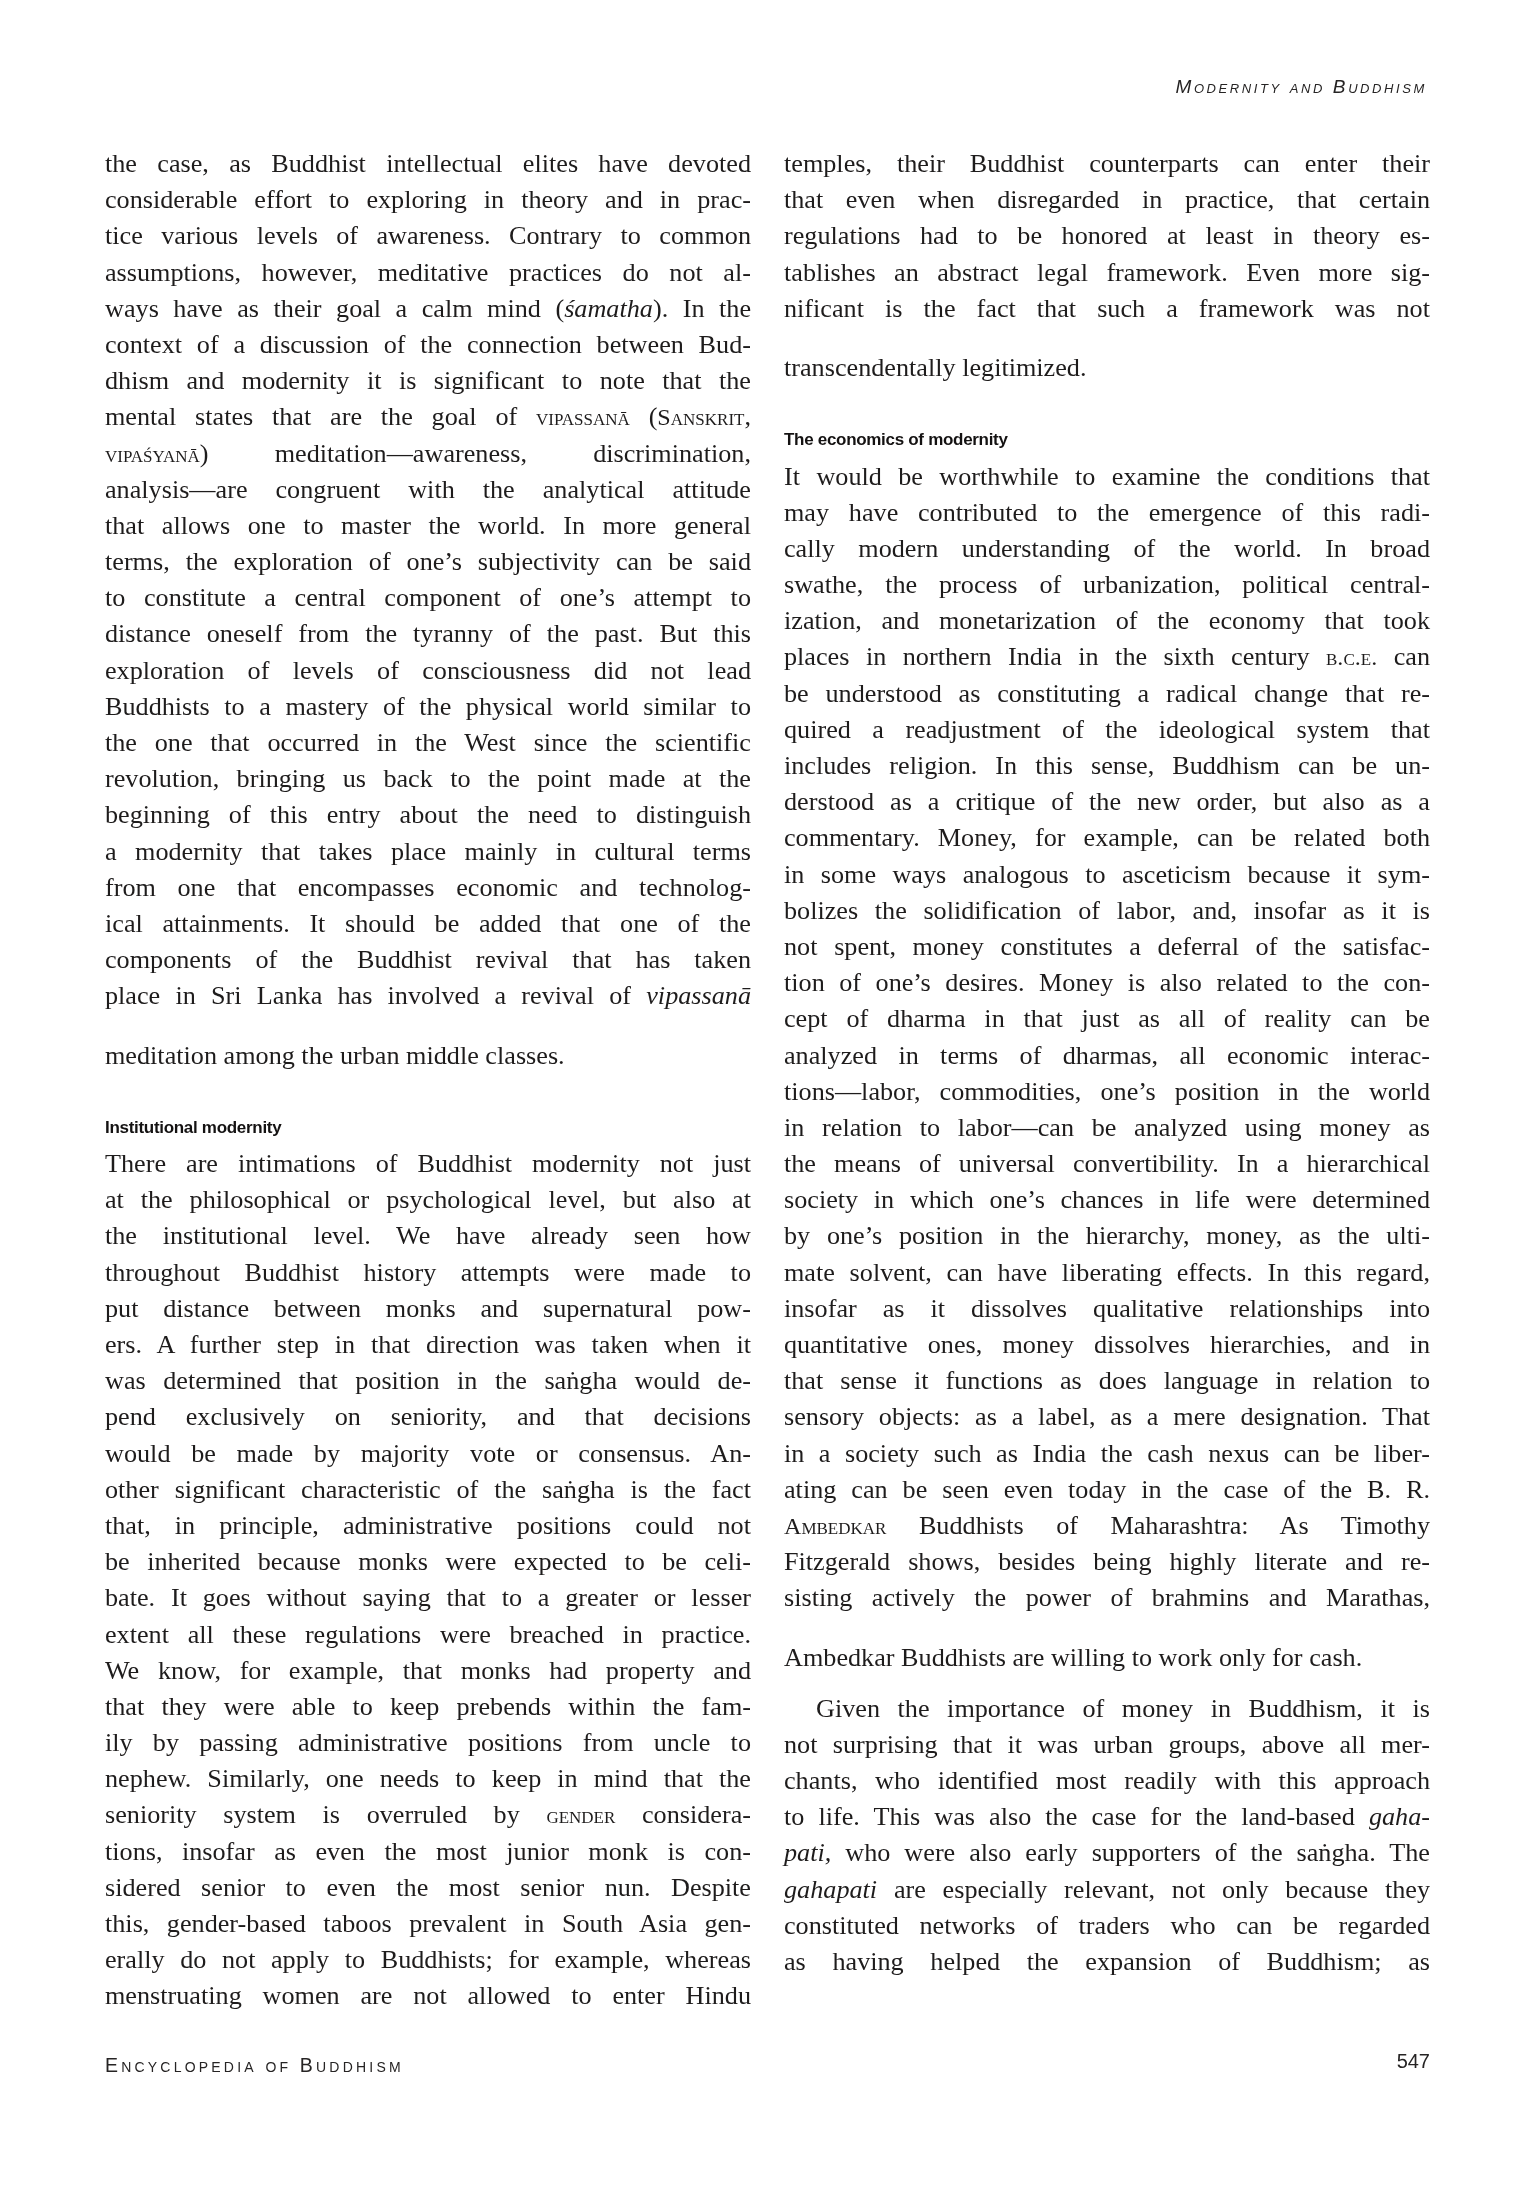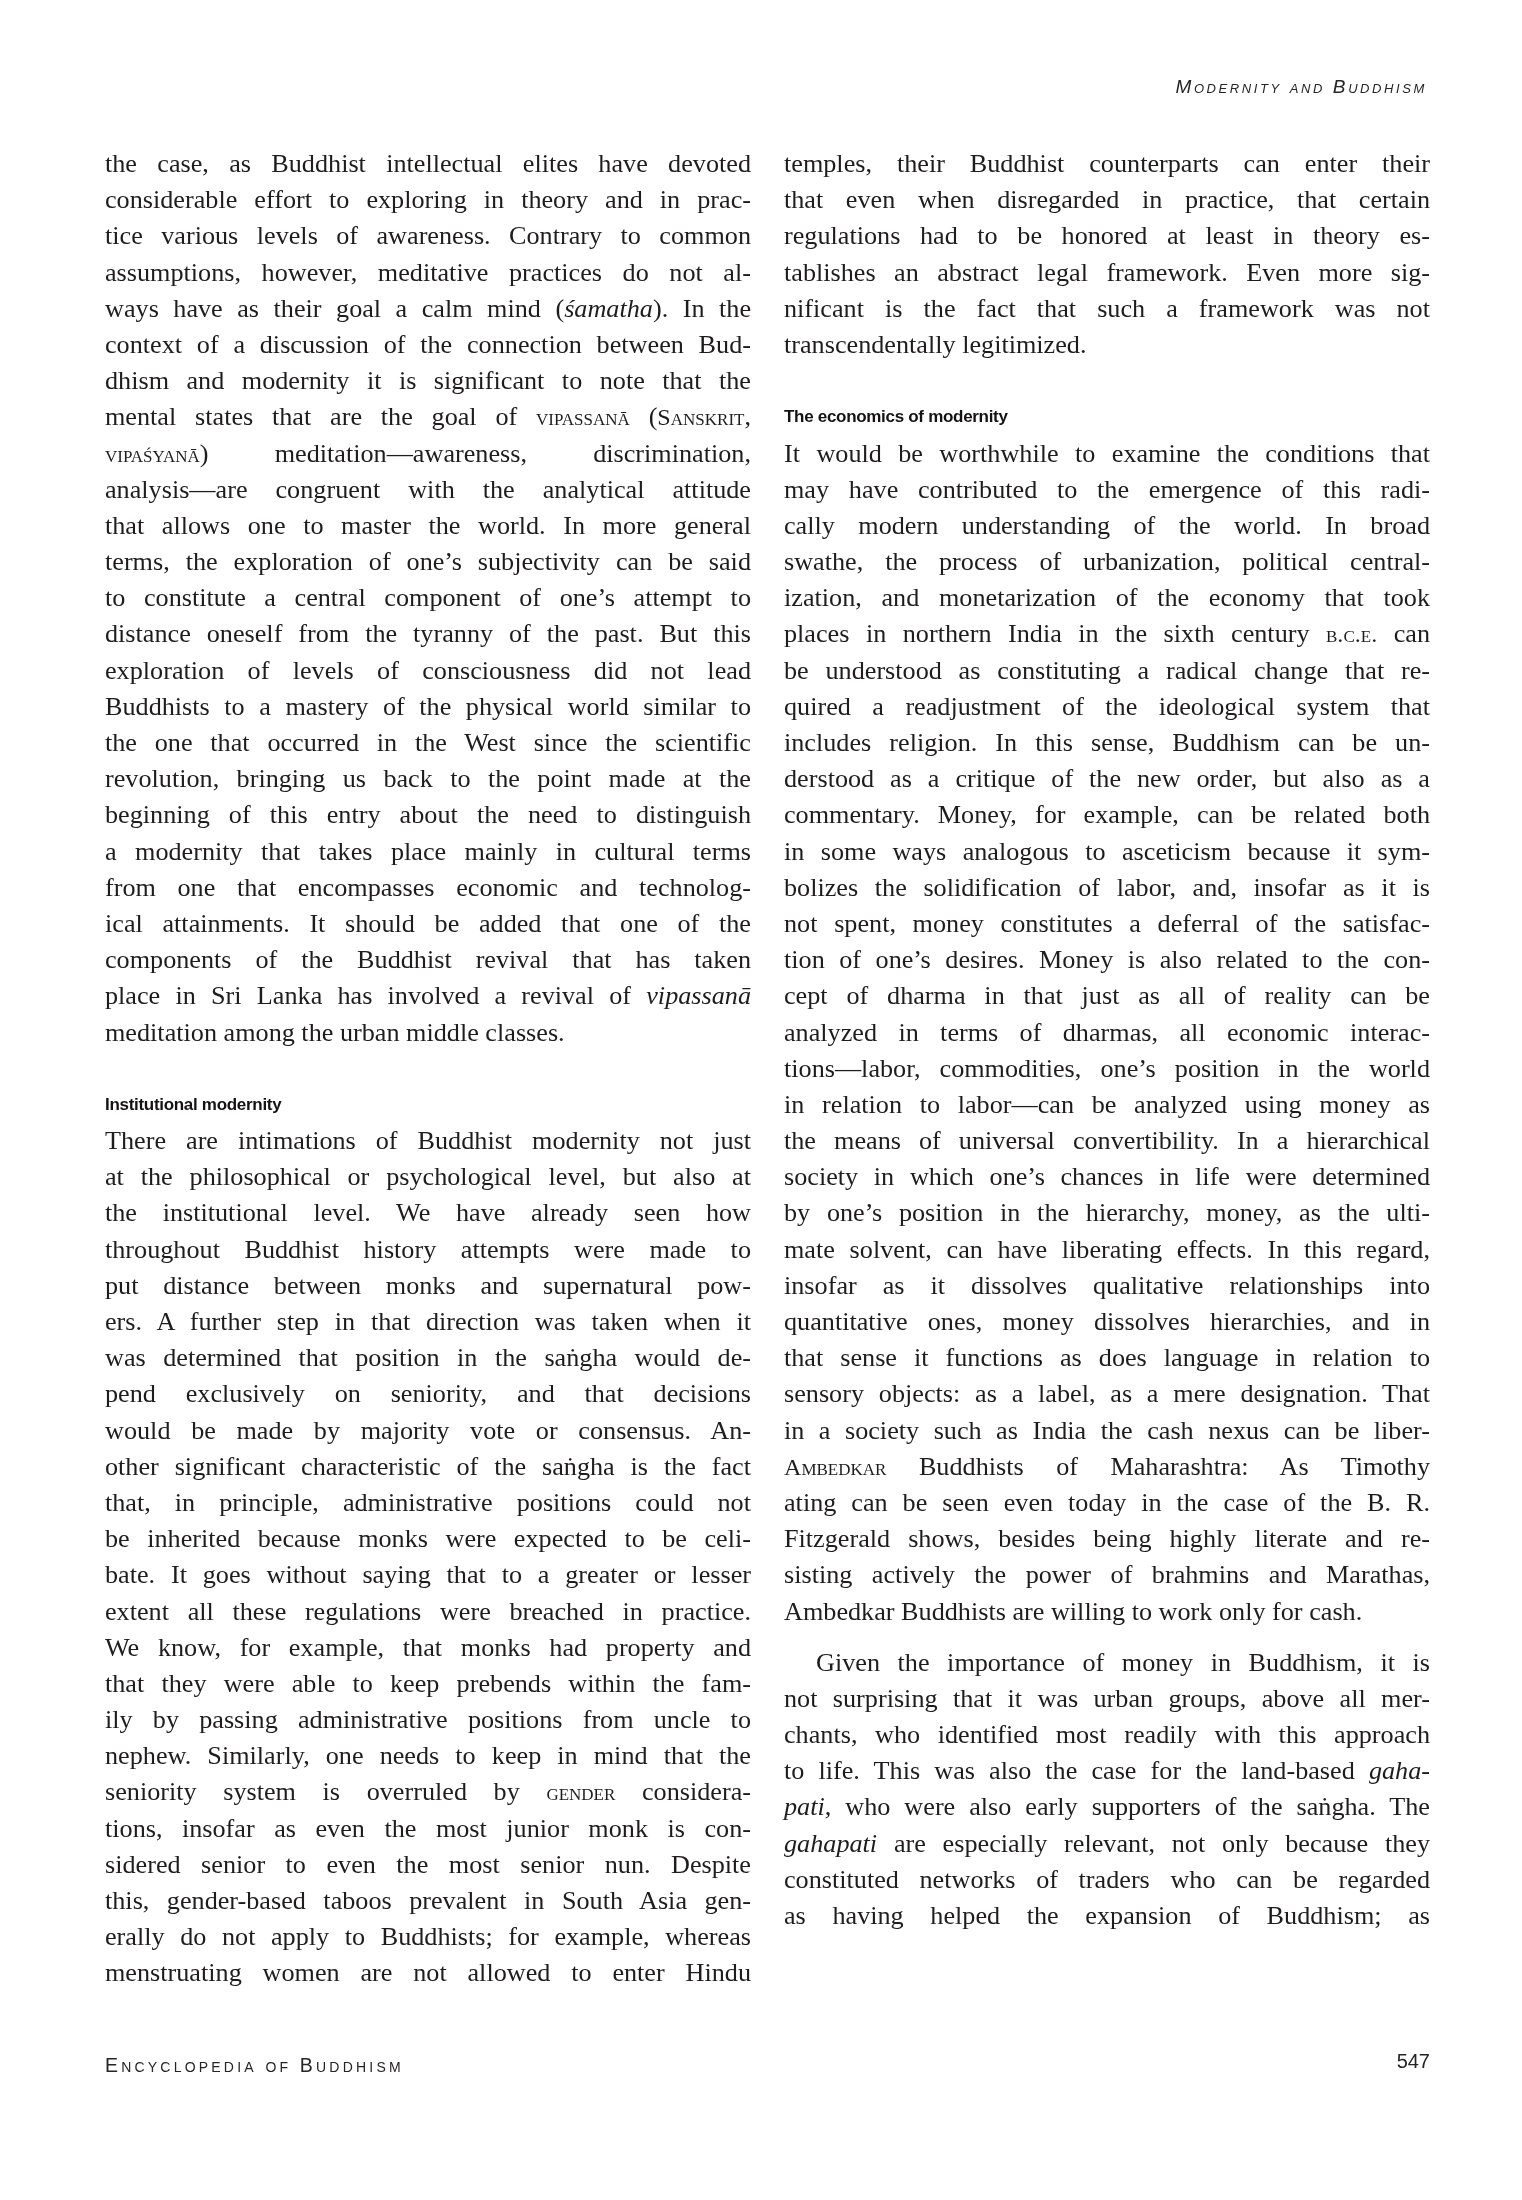--- a/index.html
+++ b/index.html
@@ -17,21 +17,21 @@
     .column {
       position: absolute; top: 146px; width: 646px;
       font-size: 26.2px; line-height: 36.2px;
     }
     .col-left { left: 105px; }
     .col-right { left: 784px; width: 646px; }
     .line {
       display: block; height: 36.2px; white-space: nowrap;
       text-align: justify; text-align-last: justify;
     }
-    .line.last { text-align-last: left; }
+    .line.last { text-align-last: left; margin-top: 23px; }
     .line.indent { text-indent: 32px; }
     .heading {
       font-family: "Liberation Sans", "DejaVu Sans", sans-serif;
       font-weight: bold; font-size: 17px; letter-spacing: -0.3px;
       height: 36.2px; line-height: 36.2px; display: block; color: #141212;
     }
     .gap { display: block; height: 36.2px; }
     .gap-half { display: block; height: 15px; }
     .sc { font-variant: small-caps; font-size: 0.92em; }
     .it { font-style: italic; }
@@ -142,22 +142,22 @@
       <span class="line">in relation to labor—can be analyzed using money as</span>
       <span class="line">the means of universal convertibility. In a hierarchical</span>
       <span class="line">society in which one’s chances in life were determined</span>
       <span class="line">by one’s position in the hierarchy, money, as the ulti-</span>
       <span class="line">mate solvent, can have liberating effects. In this regard,</span>
       <span class="line">insofar as it dissolves qualitative relationships into</span>
       <span class="line">quantitative ones, money dissolves hierarchies, and in</span>
       <span class="line">that sense it functions as does language in relation to</span>
       <span class="line">sensory objects: as a label, as a mere designation. That</span>
       <span class="line">in a society such as India the cash nexus can be liber-</span>
+      <span class="line">ating can be seen even today in the case of the B. R.</span>
       <span class="line"><span class="sc">Ambedkar</span><span> Buddhists of Maharashtra: As Timothy</span></span>
-      <span class="line">ating can be seen even today in the case of the B. R.</span>
       <span class="line">Fitzgerald shows, besides being highly literate and re-</span>
       <span class="line">sisting actively the power of brahmins and Marathas,</span>
       <span class="line last">Ambedkar Buddhists are willing to work only for cash.</span>
     </div>
   <span class="gap-half"></span>
   <div>
       <span class="line indent">Given the importance of money in Buddhism, it is</span>
       <span class="line">not surprising that it was urban groups, above all mer-</span>
       <span class="line">chants, who identified most readily with this approach</span>
       <span class="line"><span>to life. This was also the case for the land-based </span><span class="it">gaha-</span></span>

